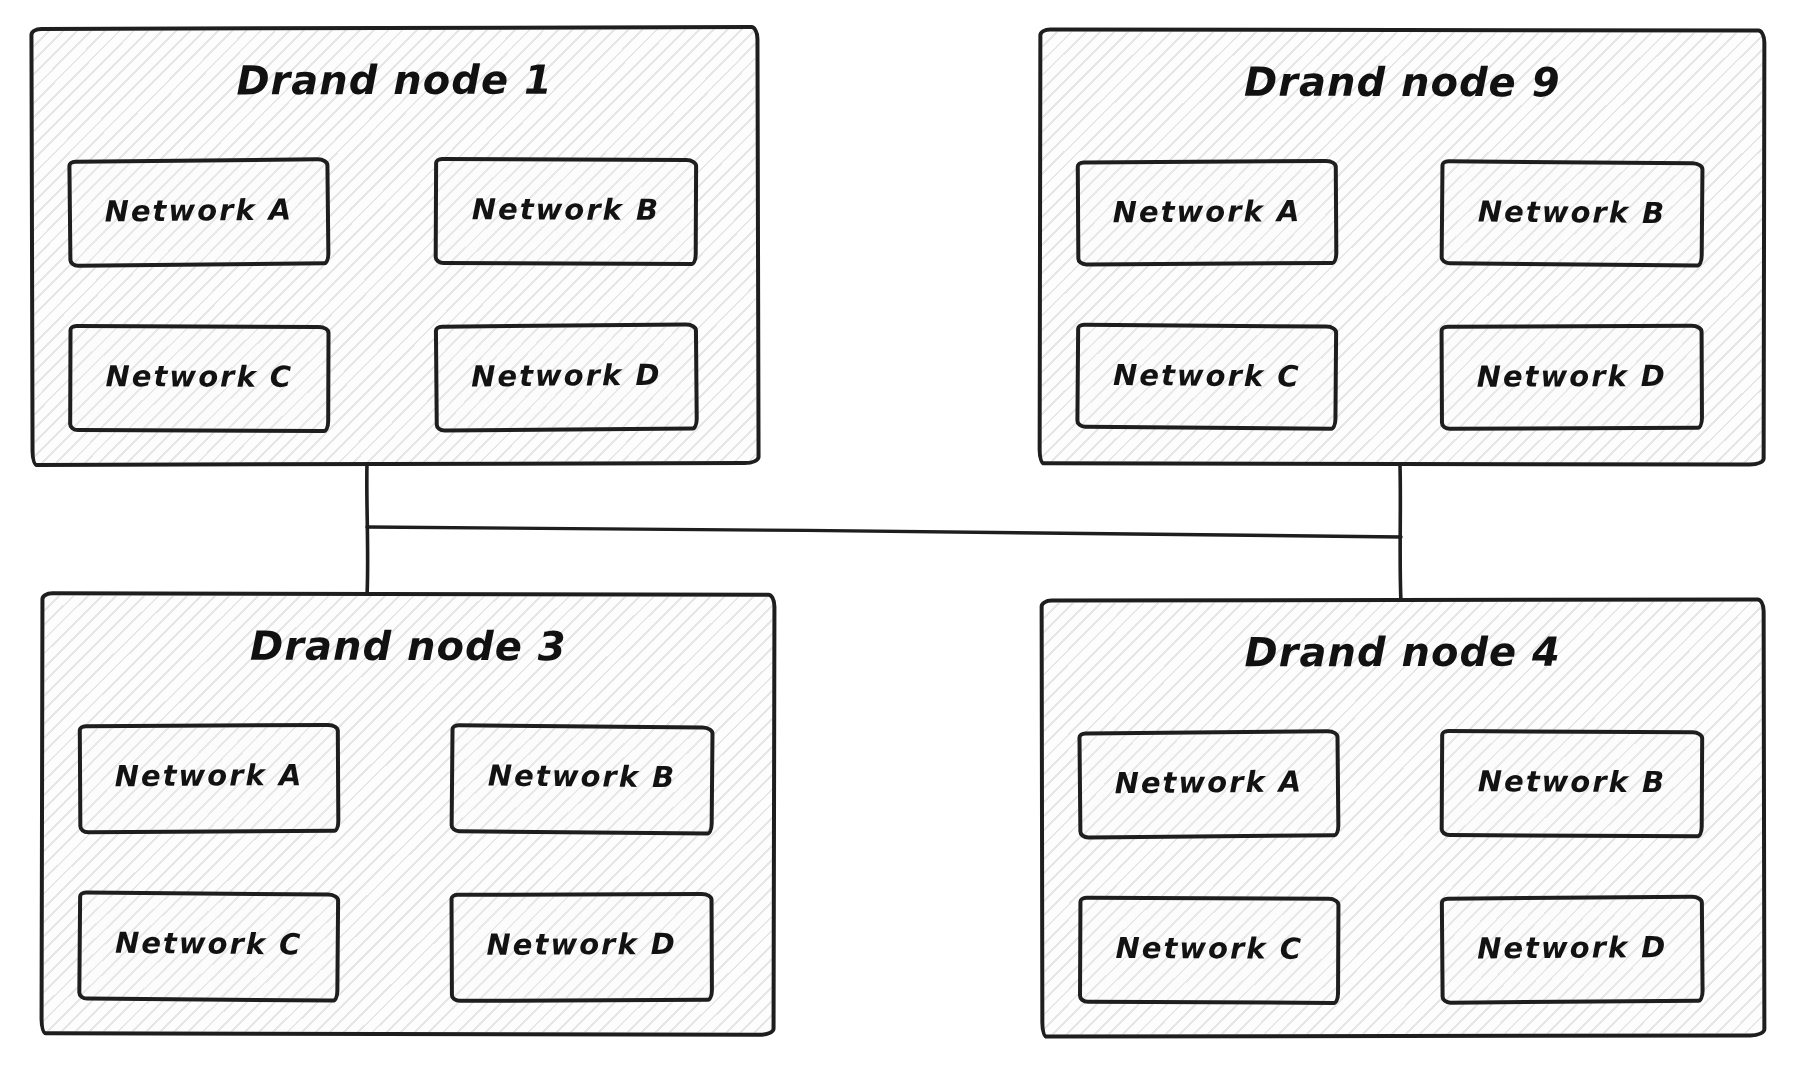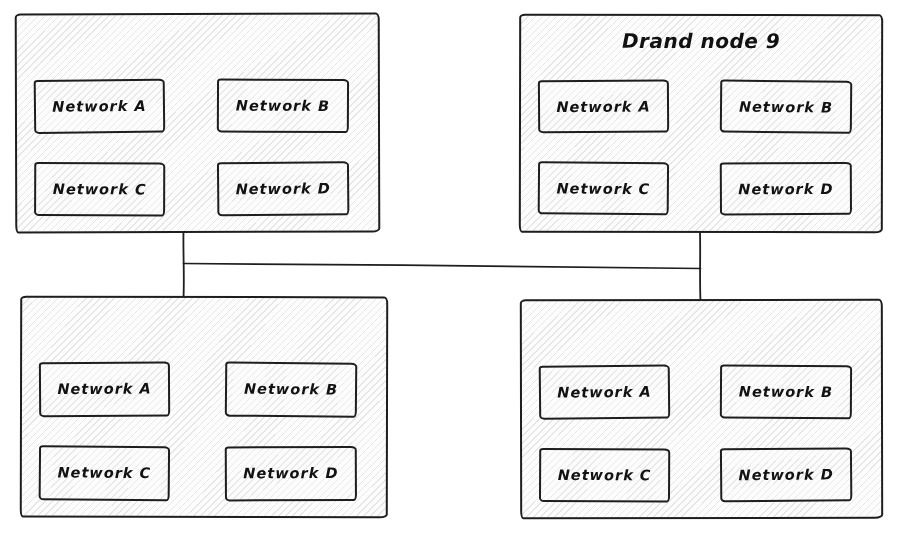--- a/index.html
+++ b/index.html
@@ -97,20 +97,21 @@
 
 <div class="canvas">
 
   <svg class="connectors" width="898" height="538" viewBox="0 0 898 538">
     <path d="M183.5 231.5 C 183 252, 184.5 276, 183.5 298" fill="none" stroke="#1e1e1e" stroke-width="1.8" stroke-linecap="round"></path>
     <path d="M700 232.5 C 700.6 255, 699.5 279, 700.5 301.5" fill="none" stroke="#1e1e1e" stroke-width="1.8" stroke-linecap="round"></path>
     <path d="M183.5 263.5 C 350 264.5, 545 266.5, 700.5 268.5" fill="none" stroke="#1e1e1e" stroke-width="1.7" stroke-linecap="round"></path>
   </svg>
 
   <div class="node node-1">
+    <div class="node-title">Drand node 1</div>
     <div class="net-grid">
       <div class="net">
         <span class="net-label">Network A</span>
       </div>
       <div class="net">
         <span class="net-label">Network B</span>
       </div>
       <div class="net">
         <span class="net-label">Network C</span>
       </div>
@@ -132,37 +133,39 @@
       <div class="net">
         <span class="net-label">Network C</span>
       </div>
       <div class="net">
         <span class="net-label">Network D</span>
       </div>
     </div>
   </div>
 
   <div class="node node-3">
+    <div class="node-title">Drand node 3</div>
     <div class="net-grid">
       <div class="net">
         <span class="net-label">Network A</span>
       </div>
       <div class="net">
         <span class="net-label">Network B</span>
       </div>
       <div class="net">
         <span class="net-label">Network C</span>
       </div>
       <div class="net">
         <span class="net-label">Network D</span>
       </div>
     </div>
   </div>
 
   <div class="node node-4">
+    <div class="node-title">Drand node 4</div>
     <div class="net-grid">
       <div class="net">
         <span class="net-label">Network A</span>
       </div>
       <div class="net">
         <span class="net-label">Network B</span>
       </div>
       <div class="net">
         <span class="net-label">Network C</span>
       </div>

